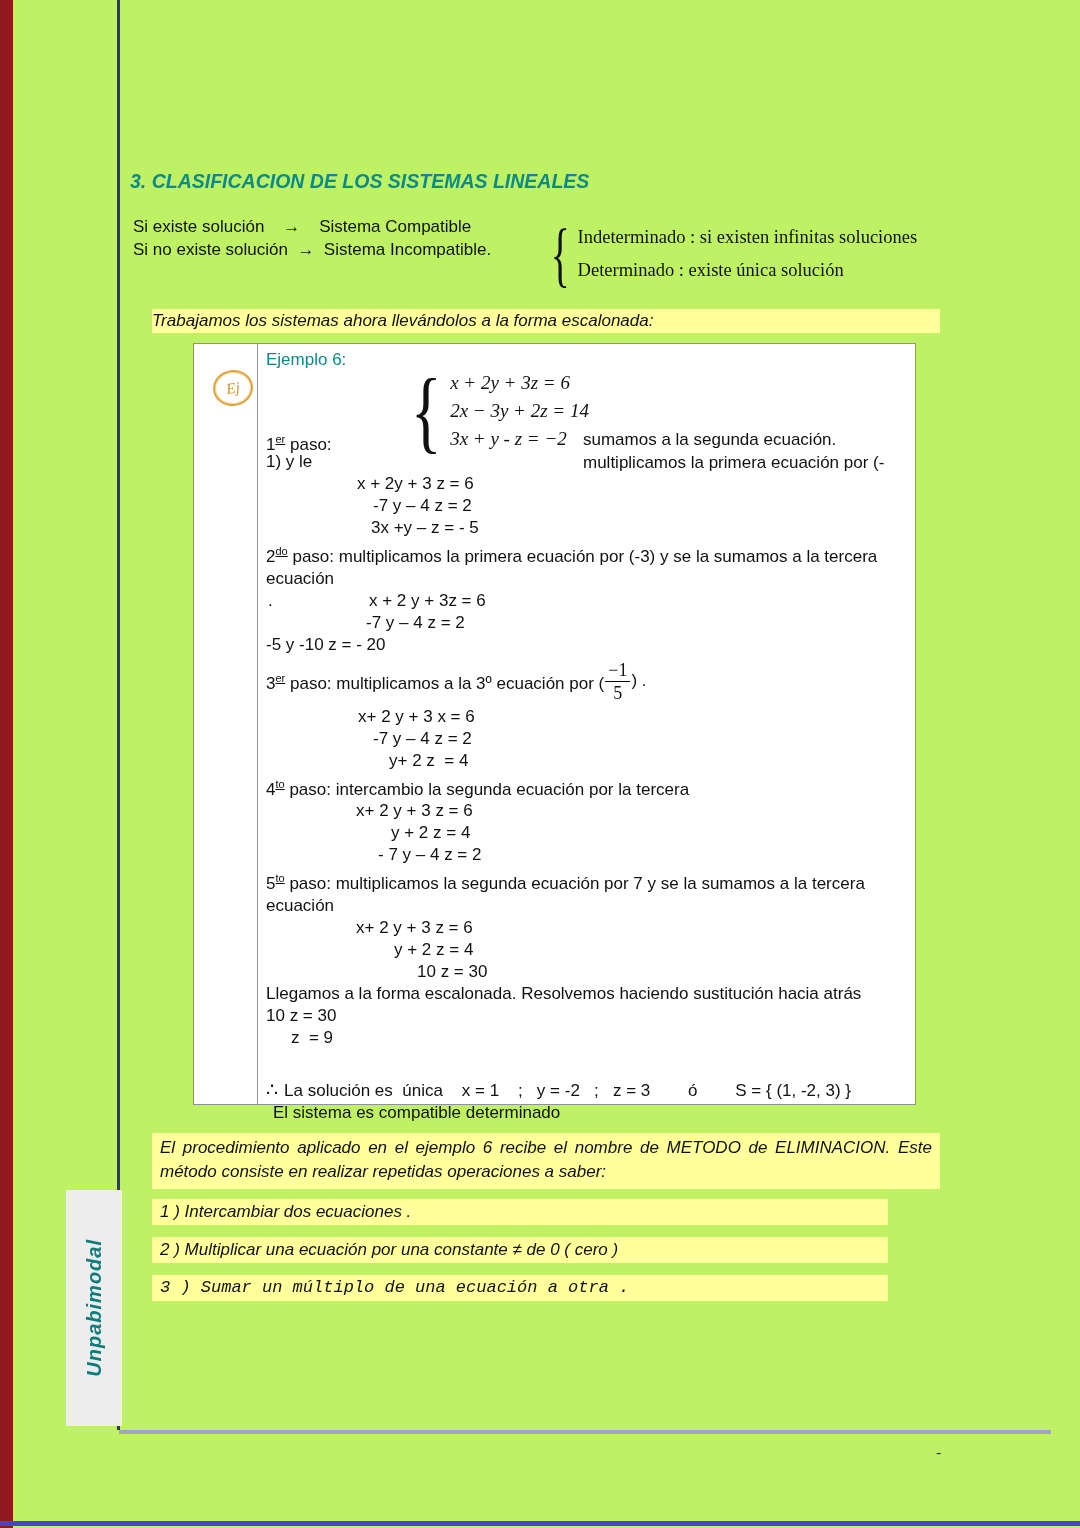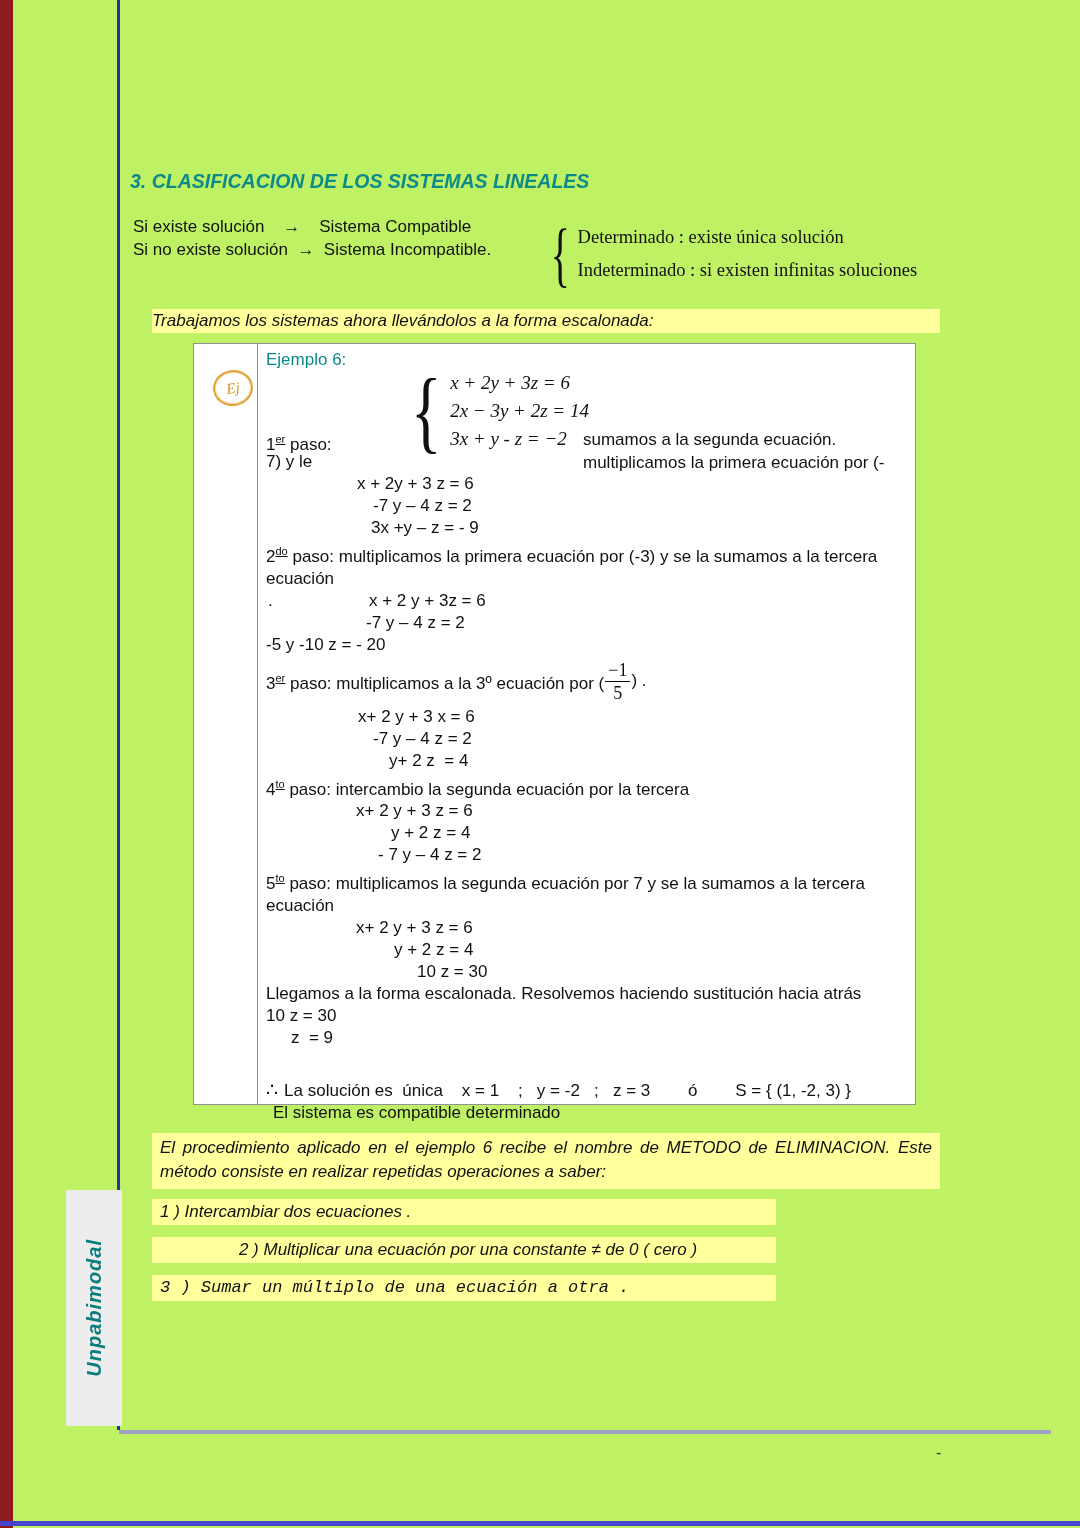--- a/index.html
+++ b/index.html
@@ -57,44 +57,44 @@
   .frac .num{display:block;border-bottom:1.5px solid #000;padding:1px 3px 2px 3px;}
   .frac .den{display:block;padding-top:2px;}
 
   .closing2{margin-left:0;}
   .closing3{margin-left:25px;white-space:pre-wrap;}
   .solution-row{margin-top:30px;white-space:pre-wrap;}
   .therefore{font-size:19px;margin-right:6px;}
   .conclusion{margin-left:7px;}
 
   .hl2{position:absolute;left:152px;top:1133px;width:788px;padding:3px 8px 5px 8px;box-sizing:border-box;font-size:17px;font-style:italic;line-height:24px;text-align:justify;}
-  .item{position:absolute;left:152px;width:624px;height:26px;line-height:26px;padding-left:8px;box-sizing:border-box;font-size:17px;font-style:italic;}
-  .item1{top:1199px;} .item2{top:1237px;text-align:center;} .item3{top:1275px;font-family:Liberation Mono, monospace;}
+  .item{position:absolute;left:152px;width:736px;height:26px;line-height:26px;padding-left:8px;box-sizing:border-box;font-size:17px;font-style:italic;}
+  .item1{top:1199px;} .item2{top:1237px;} .item3{top:1275px;font-family:Liberation Mono, monospace;}
 
   .side-tab{position:absolute;left:66px;top:1190px;width:56px;height:236px;background:#ededed;display:flex;align-items:center;justify-content:center;}
   .brand{writing-mode:vertical-rl;transform:rotate(180deg);font-size:20px;font-weight:bold;font-style:italic;color:#0b7d7d;letter-spacing:1px;}
 </style>
 </head>
 <body>
 
 <div class="page">
 
   <div class="red-edge"></div>
   <div class="vline"></div>
 
   <div class="title">3. CLASIFICACION DE LOS SISTEMAS LINEALES</div>
 
   <div class="intro">
     <div class="iline">Si existe solución    →    Sistema Compatible</div>
     <div class="iline">Si no existe solución  →  Sistema Incompatible.</div>
     <div class="cases">
       <span class="cases-brace">{</span>
       <span>
+        <div class="case-line">Indeterminado : si existen infinitas soluciones</div>
         <div class="case-line">Determinado : existe única solución</div>
-        <div class="case-line">Indeterminado : si existen infinitas soluciones</div>
       </span>
     </div>
   </div>
 
   <div class="hl hl1">Trabajamos los sistemas ahora llevándolos a la forma escalonada:</div>
 
   <div class="exbox">
     <div class="gutter"></div>
     <div class="ej-icon">Ej</div>
 
@@ -104,31 +104,31 @@
       <div class="step1-cluster">
         <div class="sys">
           <span class="sys-brace">{</span>
           <span class="sys-lines">
             <div class="sys-line">x + 2y + 3z = 6</div>
             <div class="sys-line">2x − 3y + 2z = 14</div>
             <div class="sys-line">3x + y - z = −2</div>
           </span>
         </div>
         <div class="s1a"><span>1</span><span class="sup">er</span><span> paso:</span></div>
-        <div class="s1b">7) y le</div>
+        <div class="s1b">1) y le</div>
         <div class="s1right">
           <div>sumamos a la segunda ecuación.</div>
           <div>multiplicamos la primera ecuación por (-</div>
         </div>
       </div>
 
       <div class="eqs b1">
         <div>x + 2y + 3 z = 6</div>
         <div>-7 y – 4 z = 2</div>
-        <div>3x +y – z = - 9</div>
+        <div>3x +y – z = - 5</div>
       </div>
 
       <div class="steppara"><span>2</span><span class="sup">do</span><span> paso: multiplicamos la primera ecuación por (-3) y se la sumamos a la tercera ecuación</span></div>
 
       <div class="eqs b2">
         <span class="stray-dot">.</span>
         <div>x + 2 y + 3z = 6</div>
         <div>-7 y – 4 z = 2</div>
         <div>-5 y -10 z = - 20</div>
       </div>

